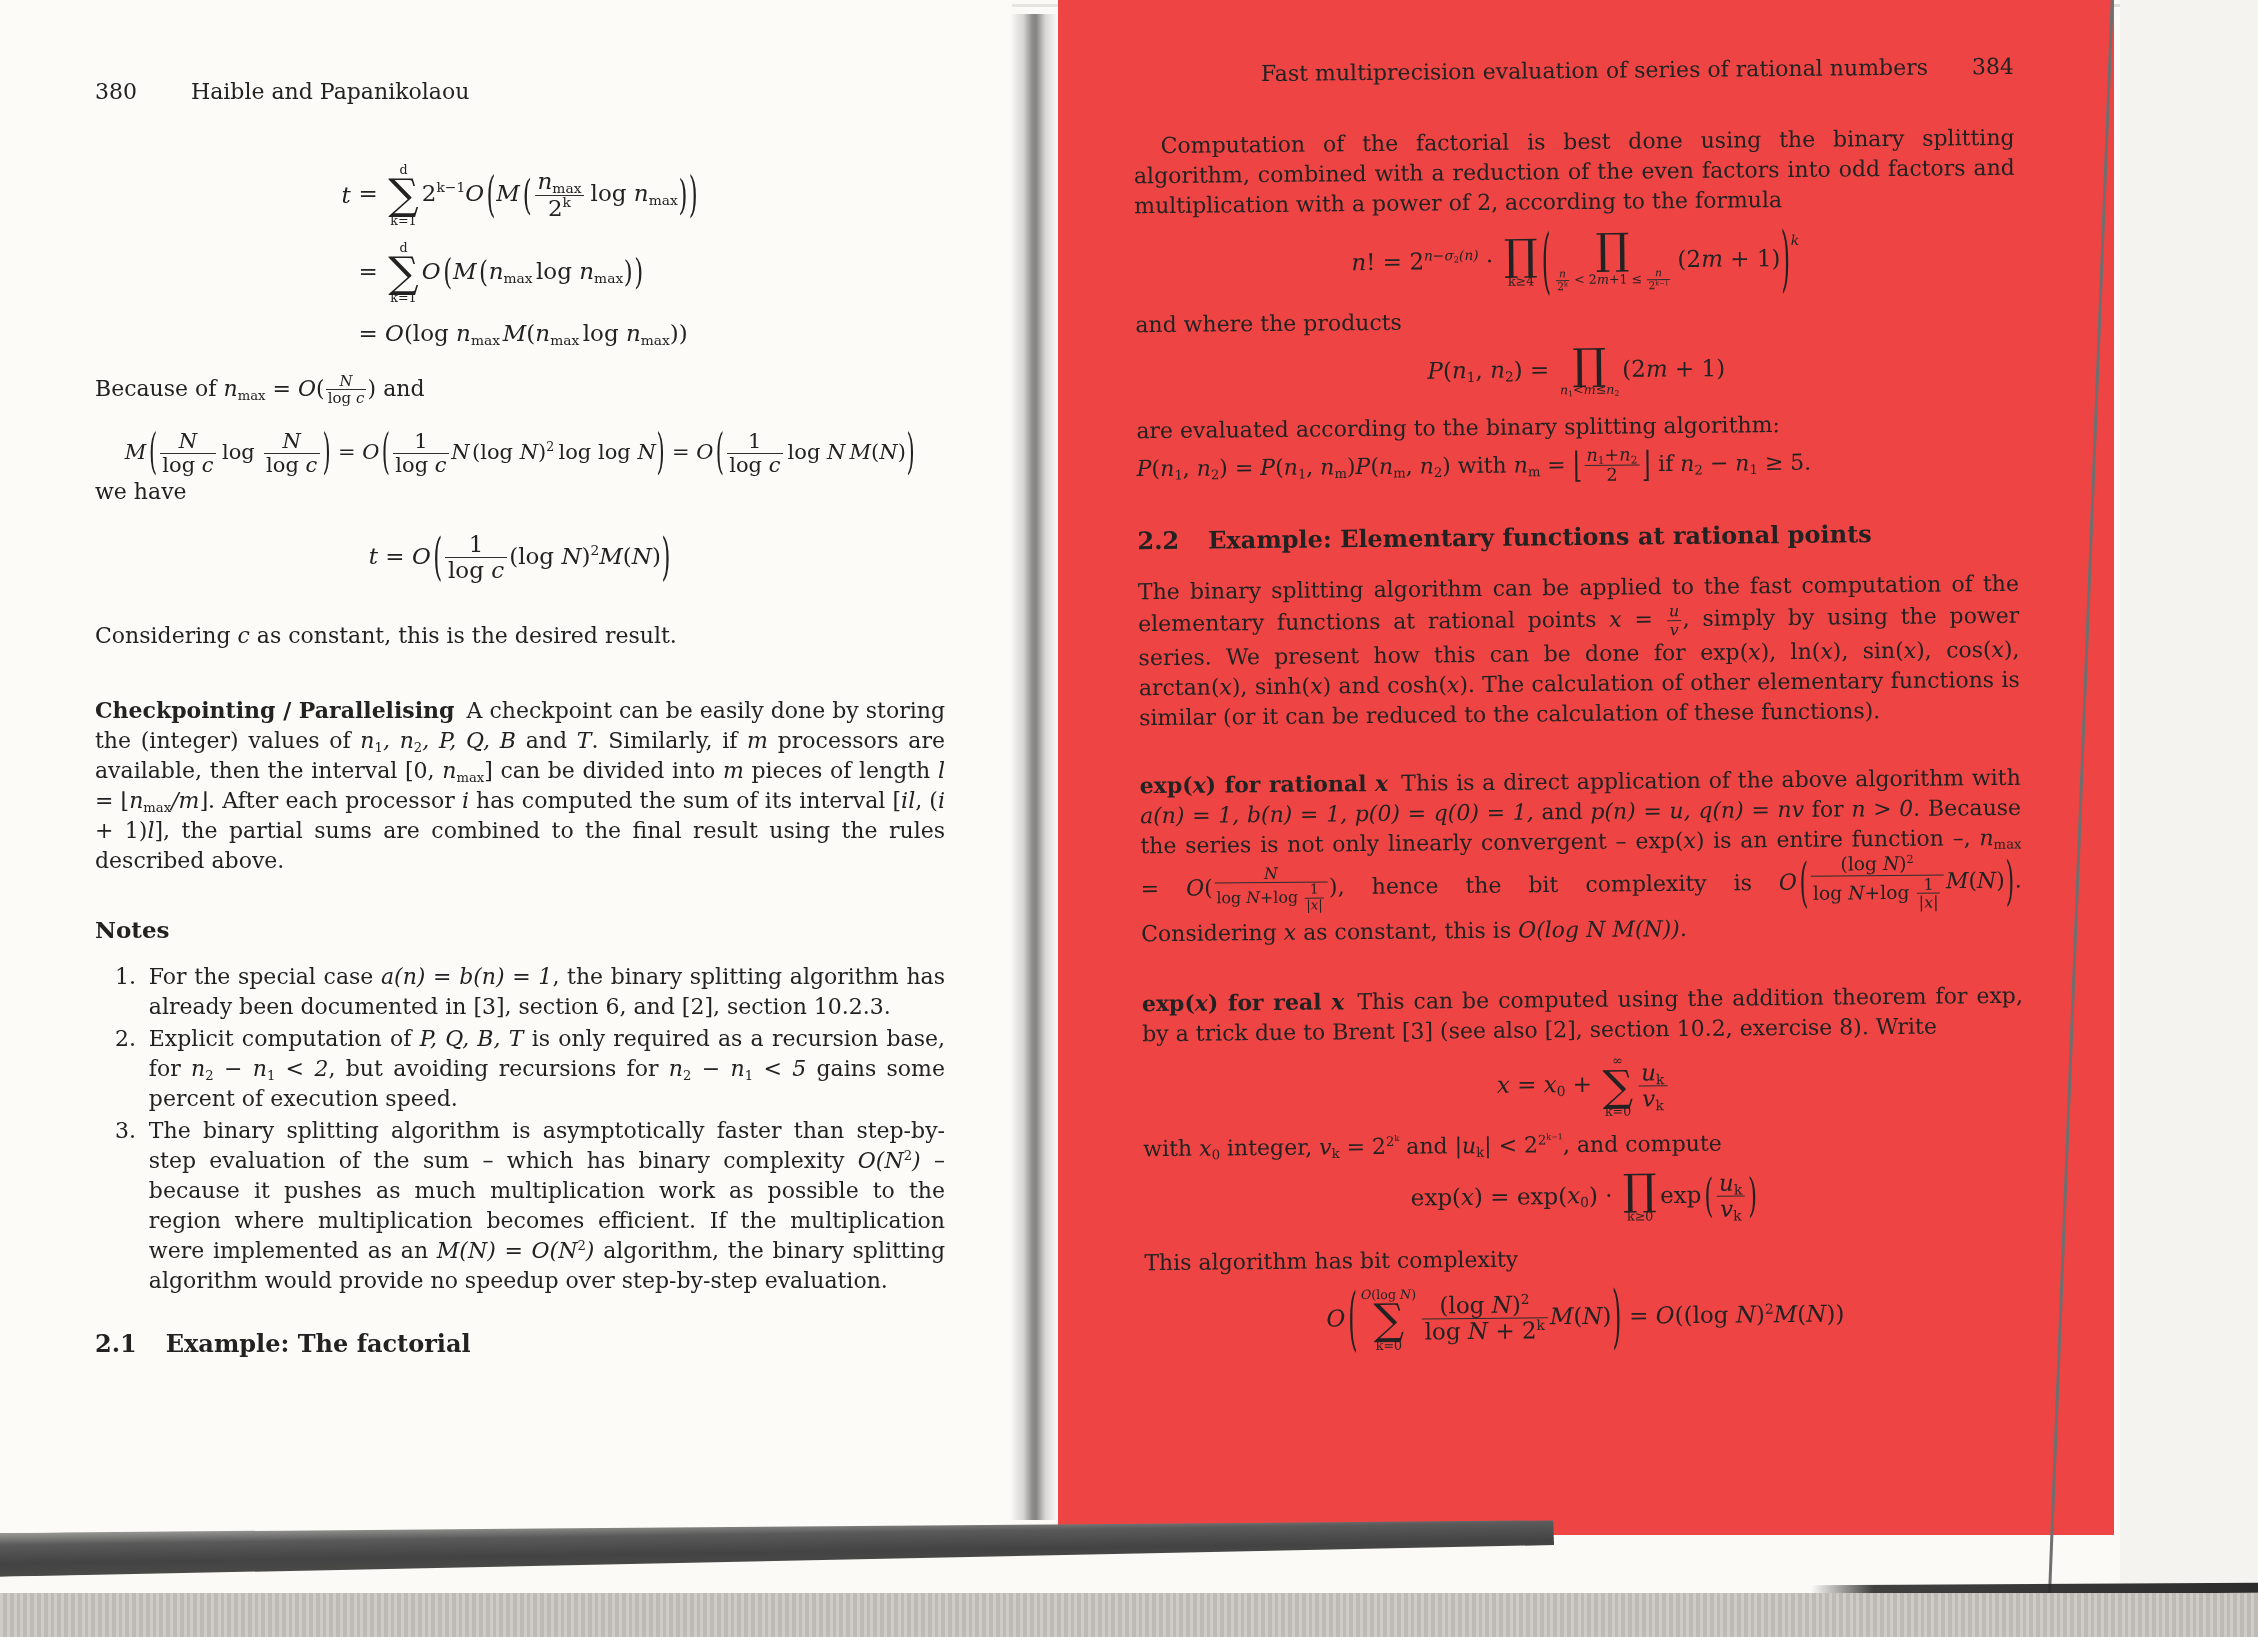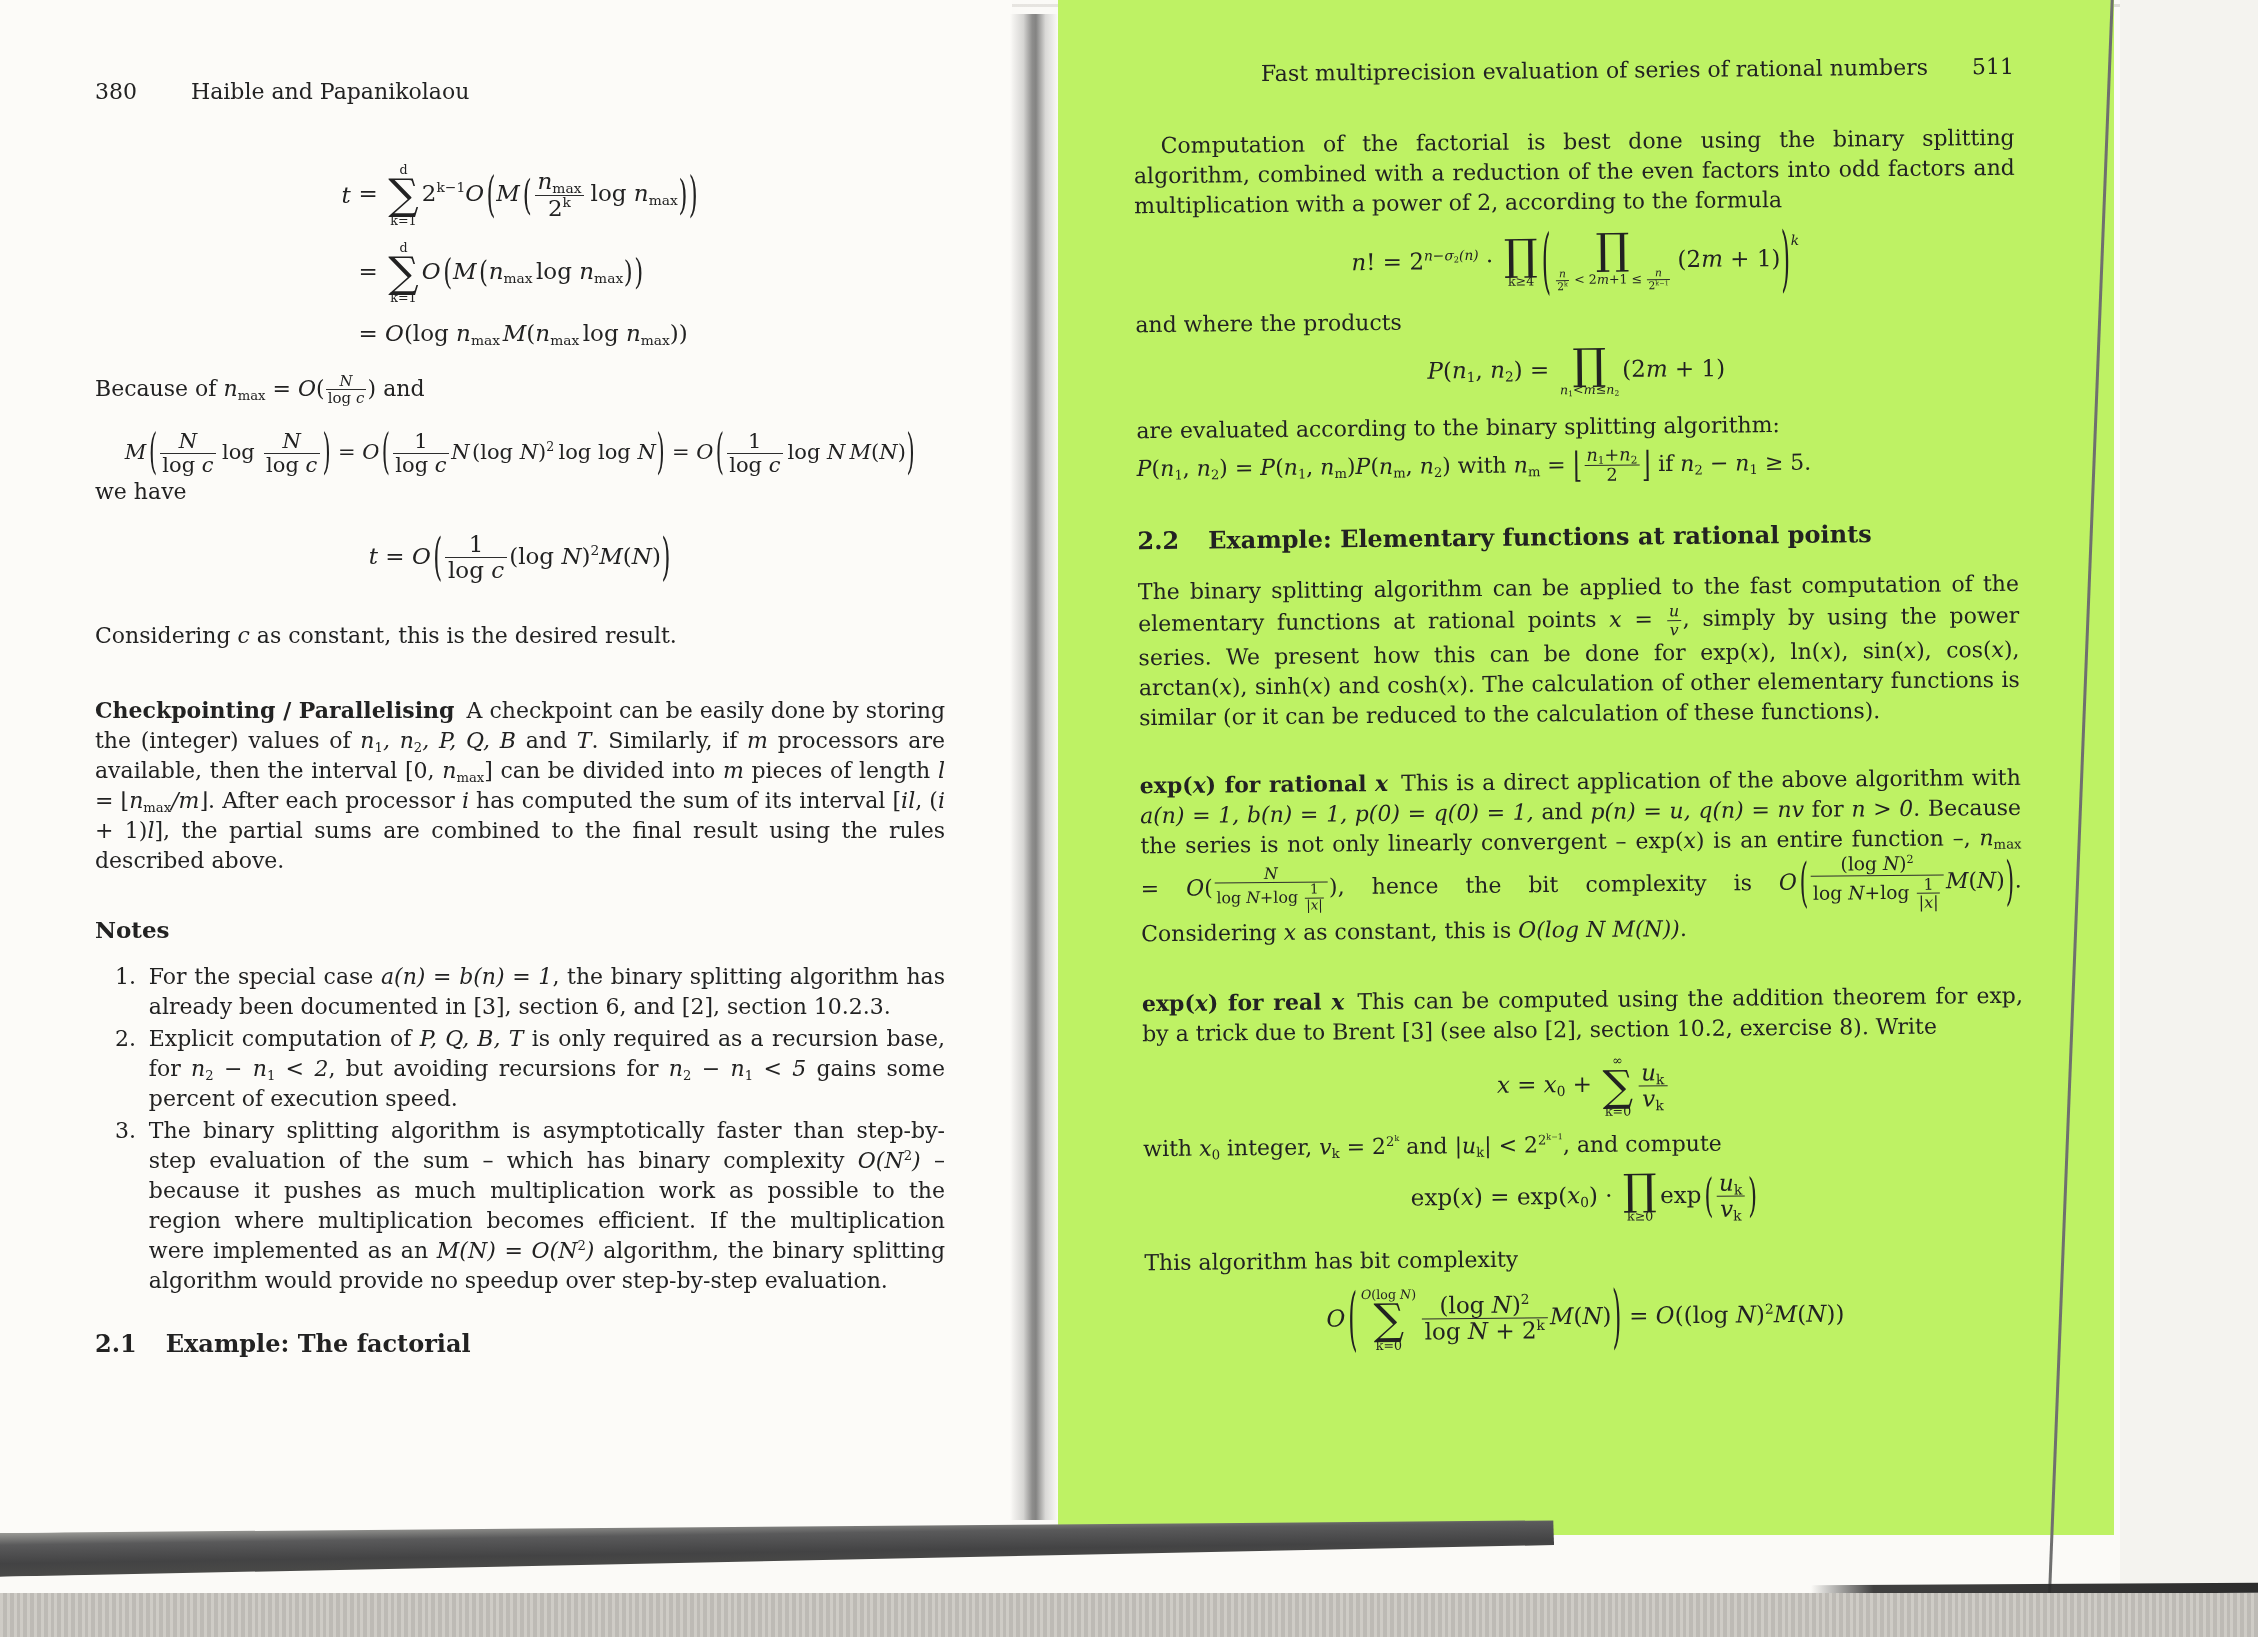--- a/index.html
+++ b/index.html
@@ -1,20 +1,20 @@
 <!DOCTYPE html>
 <html><head>
 <meta charset="utf-8">
 <style>
   html,body{margin:0;padding:0;}
   body{width:2258px;height:1638px;background:#f6f5f1;font-family:"DejaVu Serif","Liberation Serif",serif;color:#222;}
   .canvas{position:relative;width:2258px;height:1638px;overflow:hidden;background:#fbfaf7;}
   .page{position:absolute;}
   .page-left{left:0;top:0;width:1012px;height:1535px;background:#fcfbf8;}
-  .page-right{left:1058px;top:0;width:1056px;height:1535px;background:#bef264;}
+  .page-right{left:1058px;top:0;width:1056px;height:1535px;background:#ef4444;}
   .content{position:absolute;font-size:22px;line-height:30px;}
   .content-left{left:95px;top:77px;width:850px;}
   .content-right{left:81px;top:56px;width:881px;transform:rotate(-0.55deg);transform-origin:50% 50%;}
   p{margin:0;}
   .para{margin:0;}
   .just{text-align:justify;}
   .indent{text-indent:27px;}
   .runhead{display:flex;align-items:baseline;}
   .runhead-left{gap:54px;}
   .runhead-right{justify-content:flex-end;gap:44px;}
@@ -116,21 +116,21 @@
 
     </div>
   </div>
 
   <div class="deco gutter"></div>
 
   <div class="page page-right">
     <div class="content content-right">
       <div class="runhead runhead-right">
         <span>Fast multiprecision evaluation of series of rational numbers</span>
-        <span>511</span>
+        <span>384</span>
       </div>
 
       <p class="para just indent" style="margin-top:41px;">Computation of the factorial is best done using the binary splitting algorithm, combined with a reduction of the even factors into odd factors and multiplication with a power of 2, according to the formula</p>
 
       <div class="disp" style="margin-top:13.5px;"><span class="tk-m">n</span><span class="tk-g"><span class="tk-r">! = 2</span><span class="tk-su"><span class="tk-m">n−σ</span><span class="tk-sb">2</span><span class="tk-m">(n)</span></span></span><span class="tk-r"> · </span><span class="tk-big">
             <span class="bo-op">∏</span>
             <span class="bo-dn">k≥4</span>
           </span><span class="tk-p" style="transform: scaleY(3.1);">(</span><span class="tk-big">
             <span class="bo-op">∏</span>
             <span class="bo-dn"><span class="tk-f" style="font-size: 0.85em;"><span class="fn"><span class="tk-m">n</span></span><span class="fd"><span class="tk-g"><span class="tk-r">2</span><span class="tk-su">k</span></span></span></span><span class="tk-r"> &lt; 2</span><span class="tk-m">m</span><span class="tk-r">+1 ≤ </span><span class="tk-f" style="font-size: 0.85em;"><span class="fn"><span class="tk-m">n</span></span><span class="fd"><span class="tk-g"><span class="tk-r">2</span><span class="tk-su">k−1</span></span></span></span></span>

